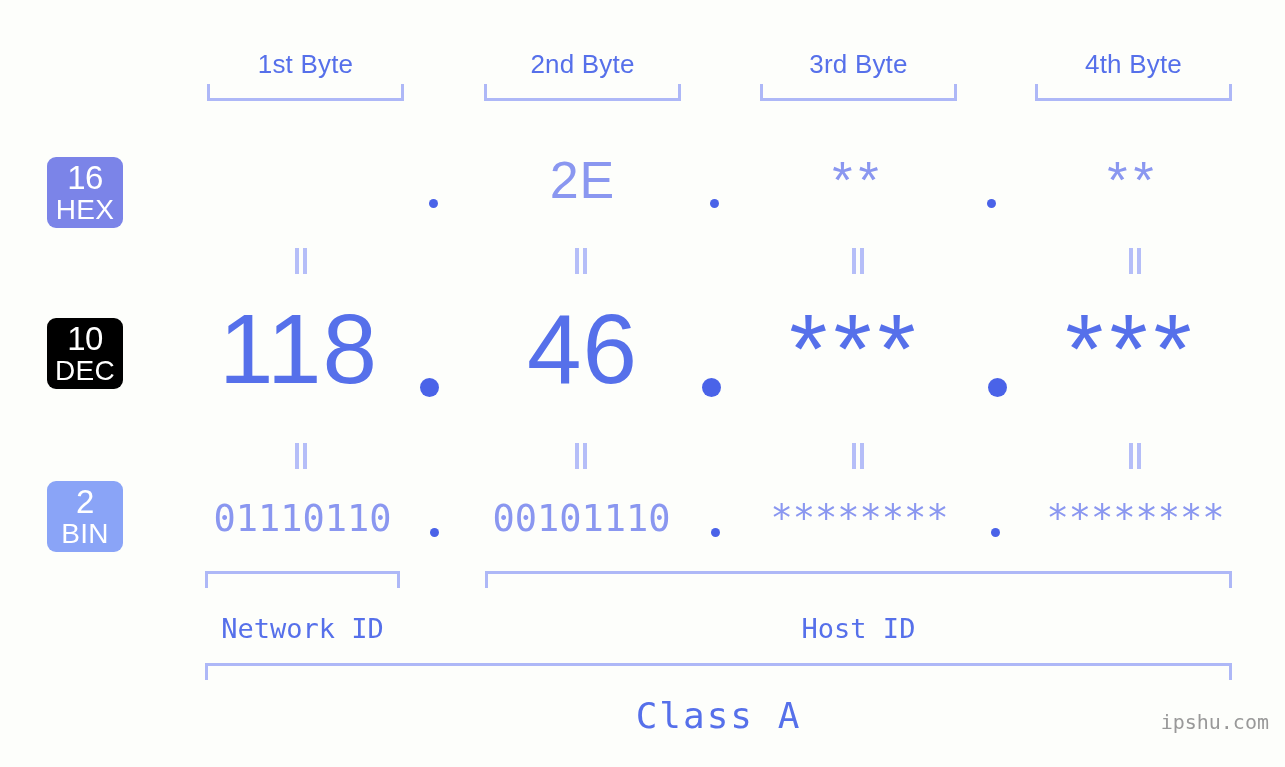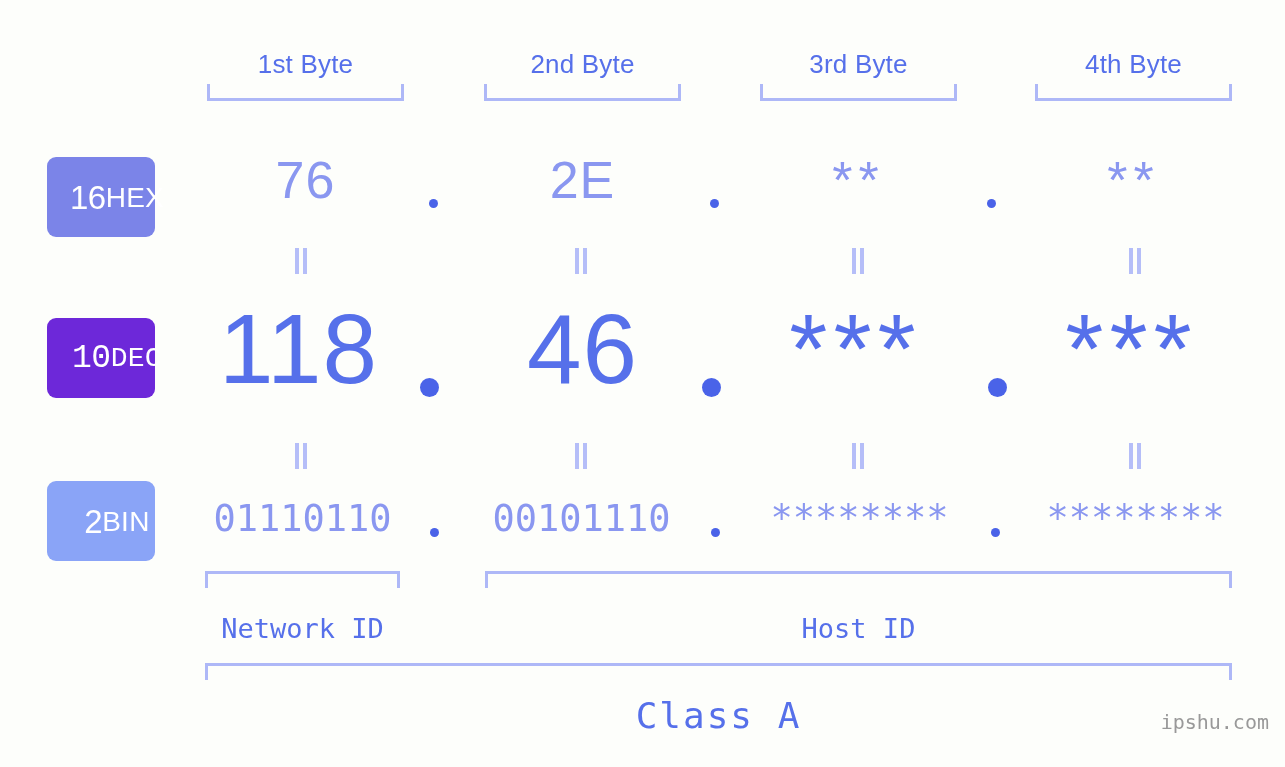--- a/index.html
+++ b/index.html
@@ -49,29 +49,28 @@
     border: 3px solid #aeb8f7;
     border-bottom: none;
     box-sizing: border-box;
   }
 
   
   .badge {
     position: absolute;
     left: 47px;
     width: 76px;
-    height: 80px;
+    height: 71px;
     border-radius: 9px;
     color: #ffffff;
     display: flex;
-    flex-direction: row;
+    flex-direction: column;
     align-items: center;
     justify-content: center;
     line-height: 1;
-    padding-left: 32px;
   }
   .badge .num {
     font-size: 33px;
     font-weight: 400;
     letter-spacing: -0.5px;
   }
   .badge .nam {
     font-size: 28px;
     font-weight: 400;
     margin-top: 2px;
@@ -170,39 +169,38 @@
   <div class="bracket" style="left:207px;  top:84px; width:197px; height:17px;"></div>
   <div class="bracket" style="left:484px;  top:84px; width:197px; height:17px;"></div>
   <div class="bracket" style="left:760px;  top:84px; width:197px; height:17px;"></div>
   <div class="bracket" style="left:1035px; top:84px; width:197px; height:17px;"></div>
 
   <div class="badge" style="top:157px; background:#7b84e8;">
     <span class="num">16</span>
     <span class="nam">HEX</span>
   </div>
 
-  <div class="cell hex-val" style="left:207px; top:154px; width:197px;">76</div>
   <div class="cell hex-val" style="left:484px; top:154px; width:197px;">2E</div>
   <div class="cell hex-val stars-hex" style="left:760px; top:154px; width:197px;">**</div>
   <div class="cell hex-val stars-hex" style="left:1035px; top:154px; width:197px;">**</div>
 
   <div class="dot dot-hex" style="left:429px; top:199px;"></div>
   <div class="dot dot-hex" style="left:710px; top:199px;"></div>
   <div class="dot dot-hex" style="left:987px; top:199px;"></div>
 
   <div class="eqmark" style="left:295px;  top:248px;"></div>
   <div class="eqmark" style="left:303px;  top:248px;"></div>
   <div class="eqmark" style="left:575px;  top:248px;"></div>
   <div class="eqmark" style="left:583px;  top:248px;"></div>
   <div class="eqmark" style="left:852px;  top:248px;"></div>
   <div class="eqmark" style="left:860px;  top:248px;"></div>
   <div class="eqmark" style="left:1129px; top:248px;"></div>
   <div class="eqmark" style="left:1137px; top:248px;"></div>
 
-  <div class="badge" style="top:318px; background:#6d28d9;font-family:Liberation Mono, monospace;">
+  <div class="badge" style="top:318px; background:#000000;">
     <span class="num">10</span>
     <span class="nam">DEC</span>
   </div>
 
   <div class="cell dec-val" style="left:200px; top:300px; width:197px;">118</div>
   <div class="cell dec-val" style="left:484px; top:300px; width:197px;">46</div>
   <div class="cell dec-val stars-dec" style="left:757px; top:300px; width:197px;">***</div>
   <div class="cell dec-val stars-dec" style="left:1033px; top:300px; width:197px;">***</div>
 
   <div class="dot dot-dec" style="left:420px; top:378px;"></div>

